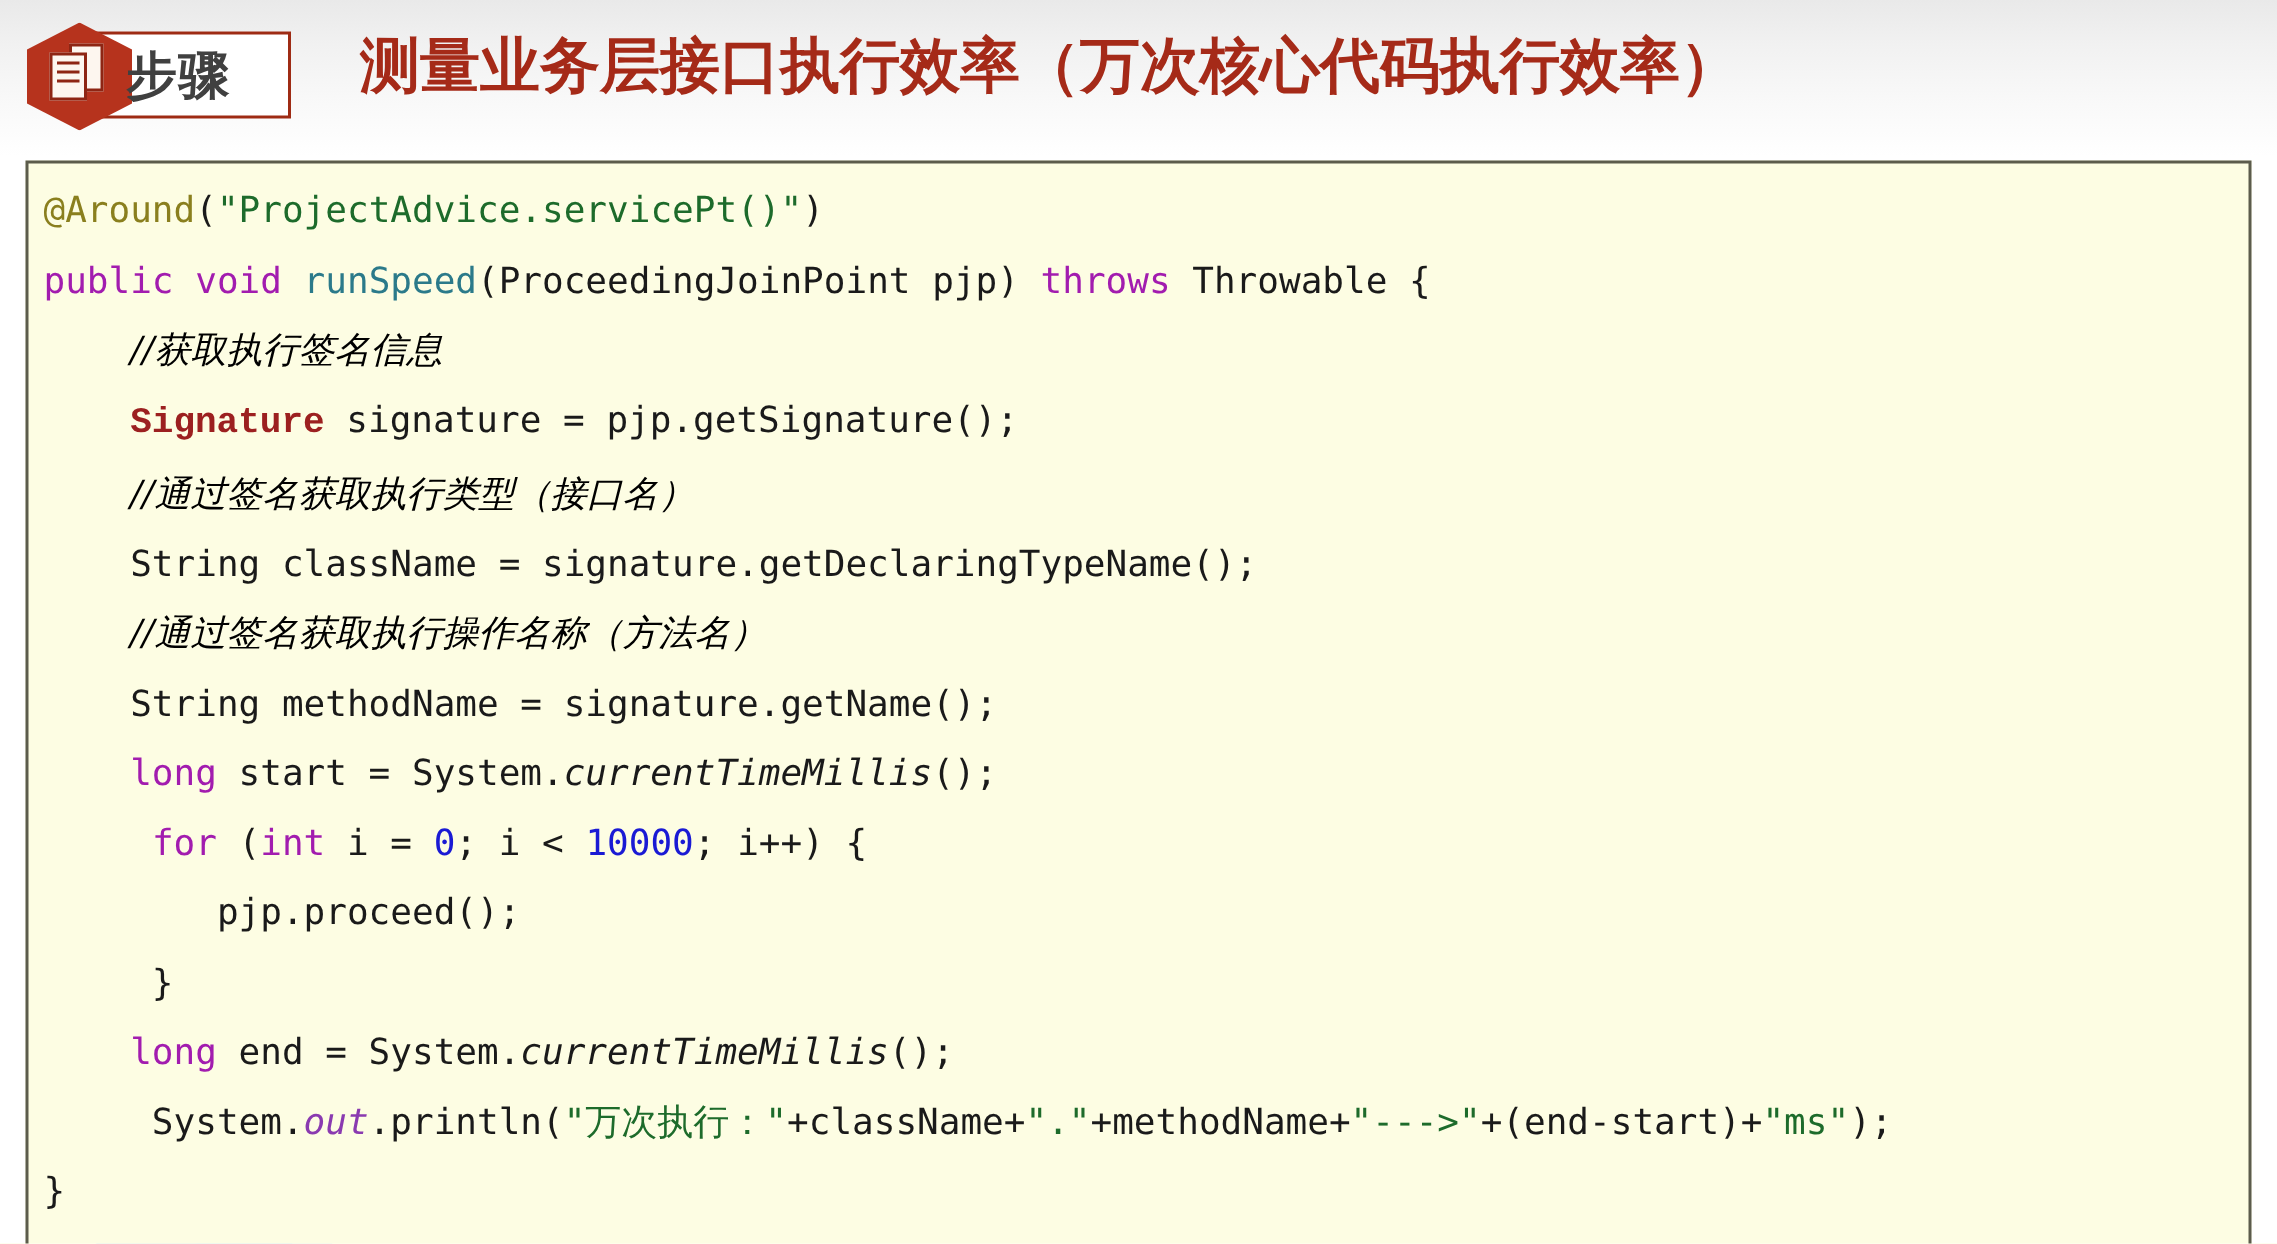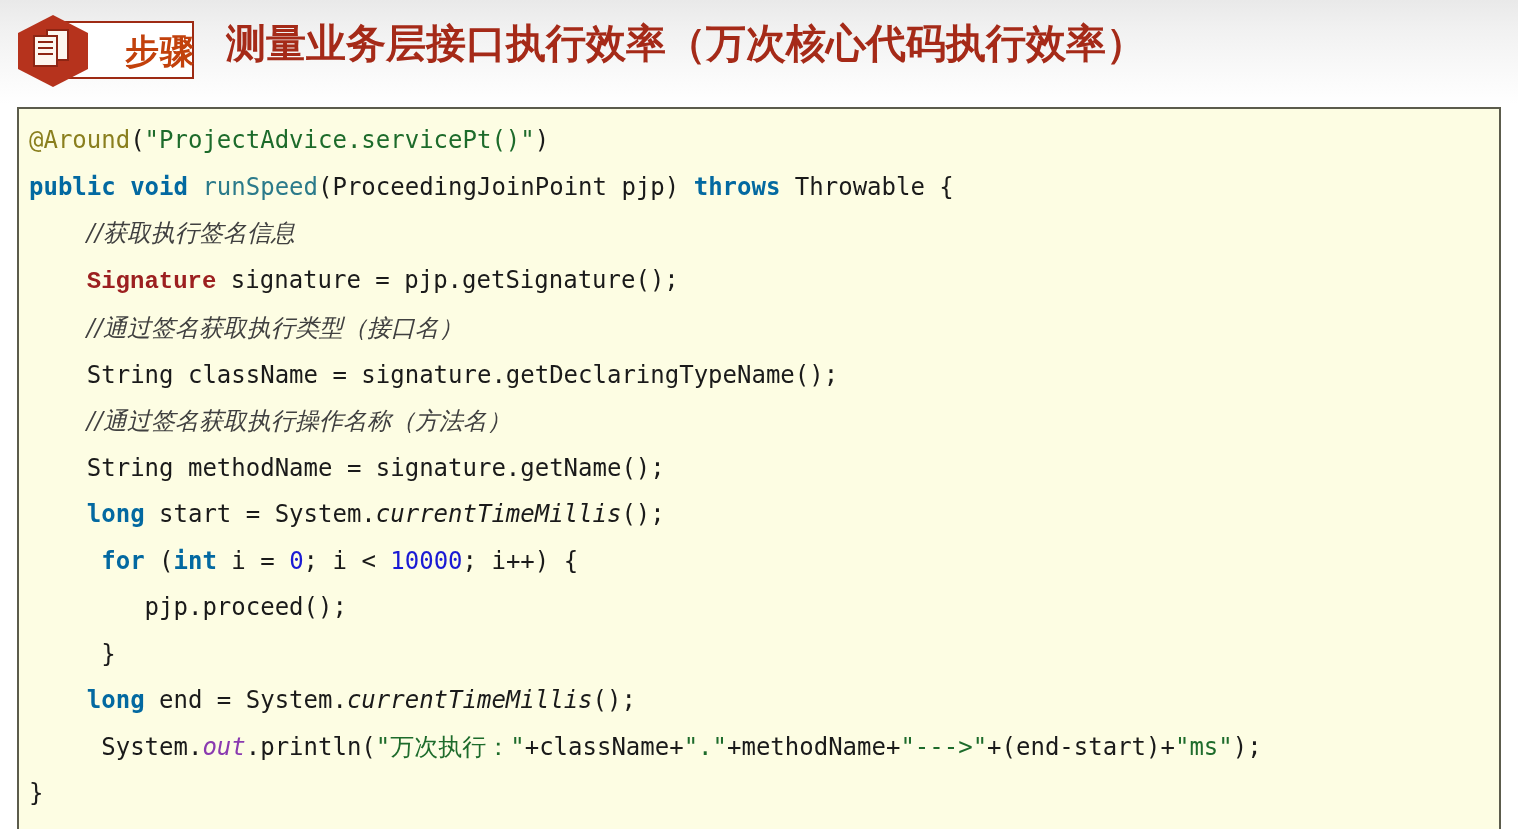--- a/index.html
+++ b/index.html
@@ -101,35 +101,35 @@
     box-sizing: border-box;
     padding: 4px 3px 0 3px;
   }
   #doc-icon .line {
     height: 2px;
     background: #8e2513;
     margin-bottom: 4px;
   }
   #badge-text {
     position: absolute;
-    left: 84px;
+    left: 68px;
     top: 14px;
     width: 95px;
     height: 50px;
     line-height: 50px;
-    text-align: right;
+    text-align: left;
     font-family: "DejaVu Sans", sans-serif;
     font-size: 34px;
     font-weight: bold;
-    color: #c2410c;
+    color: #404040;
     letter-spacing: 1px;
   }
   #header-title {
     position: absolute;
-    left: 226px;
+    left: 240px;
     top: 16px;
     font-family: "DejaVu Sans", sans-serif;
     font-size: 40px;
     font-weight: bold;
     color: #a52a18;
     white-space: nowrap;
     letter-spacing: 0px;
   }
 
   
@@ -152,25 +152,25 @@
     font-family: "DejaVu Sans Mono", monospace;
     font-size: 24px;
     line-height: 46.5px;
     color: #1a1a1a;
     white-space: pre;
   }
   .code-line { white-space: pre; }
 
   
   .t-ann      { color: #8a7f1e; margin-top: 38px; }
-  .t-kw       { color: #0369a1; font-weight: bold; }
+  .t-kw       { color: #a21caf; }
   .t-fn       { color: #2b7a8a; margin-top: 20px; }
   .t-str      { color: #1d6b2b; }
   .t-type     { color: #9c2020; font-weight: bold; font-family: Liberation Mono, monospace; }
-  .t-cmt      { color: #404040; font-style: italic; font-family: "DejaVu Serif", serif; }
+  .t-cmt      { color: #000000; font-style: italic; font-family: "DejaVu Serif", serif; }
   .t-static   { font-style: italic; text-align: center; }
   .t-field    { color: #8a3ab0; font-style: italic; margin-top: 16px; }
   .t-num      { color: #1a1ad4; }
   .t-plain    { color: #1a1a1a; }
 </style>
 </head>
 <body>
 
 <div id="page-bg-top"></div>
 <div id="page-bg-cloud"></div>

